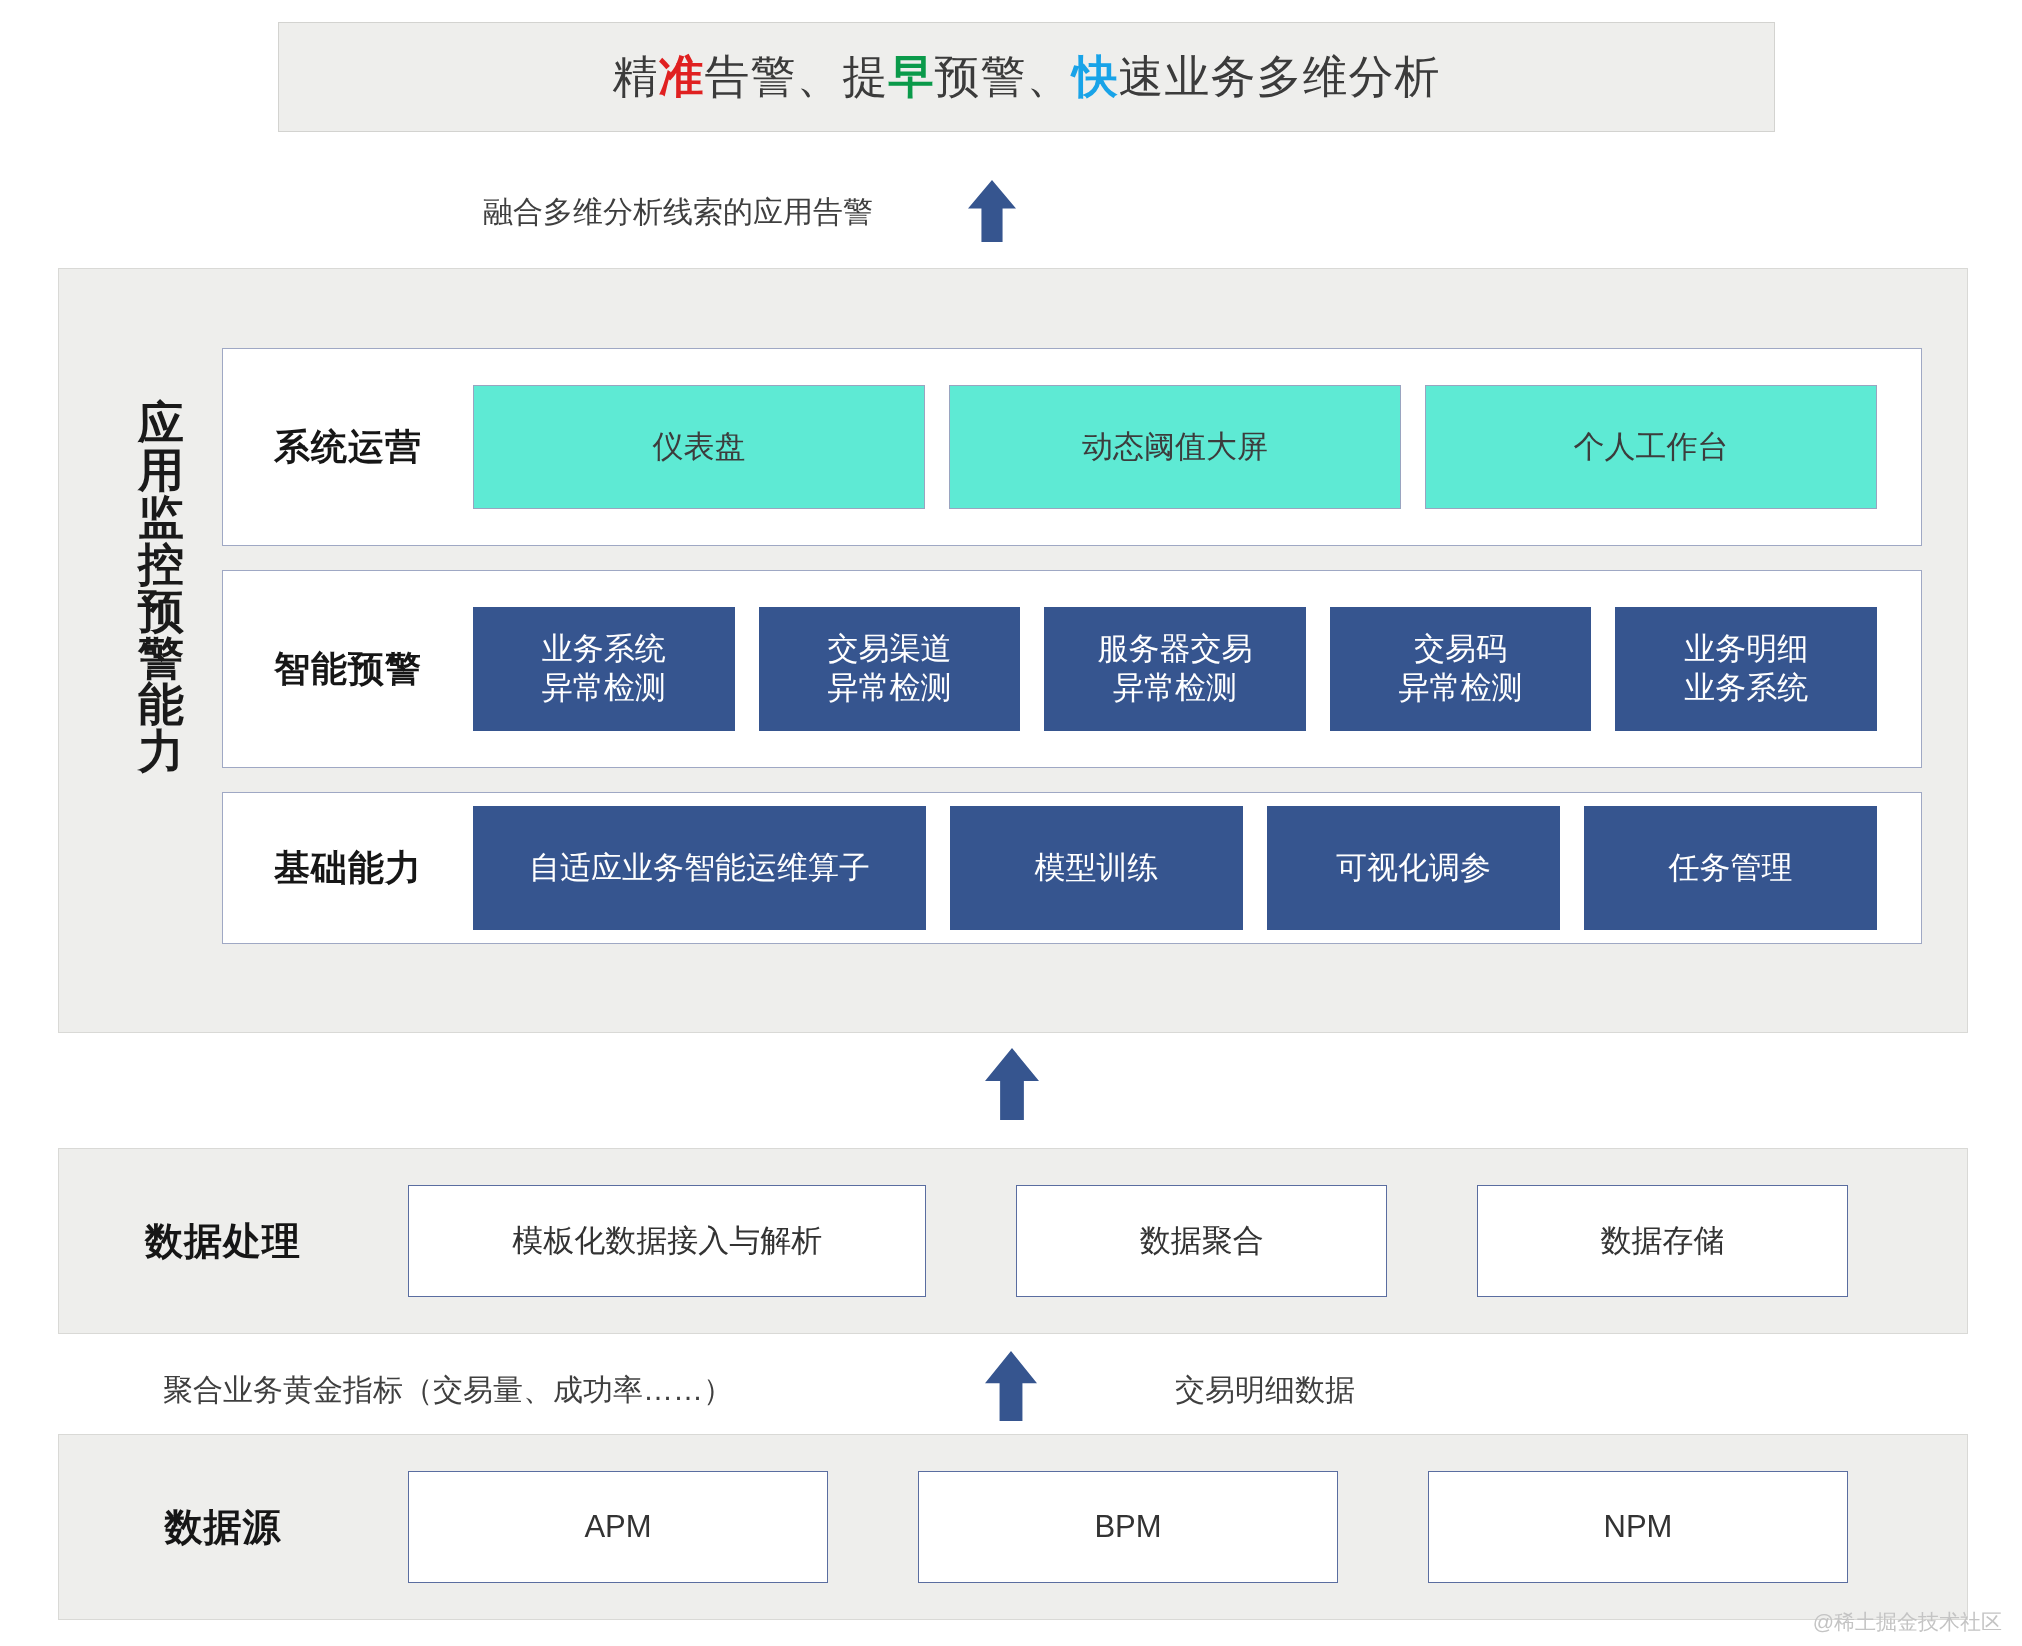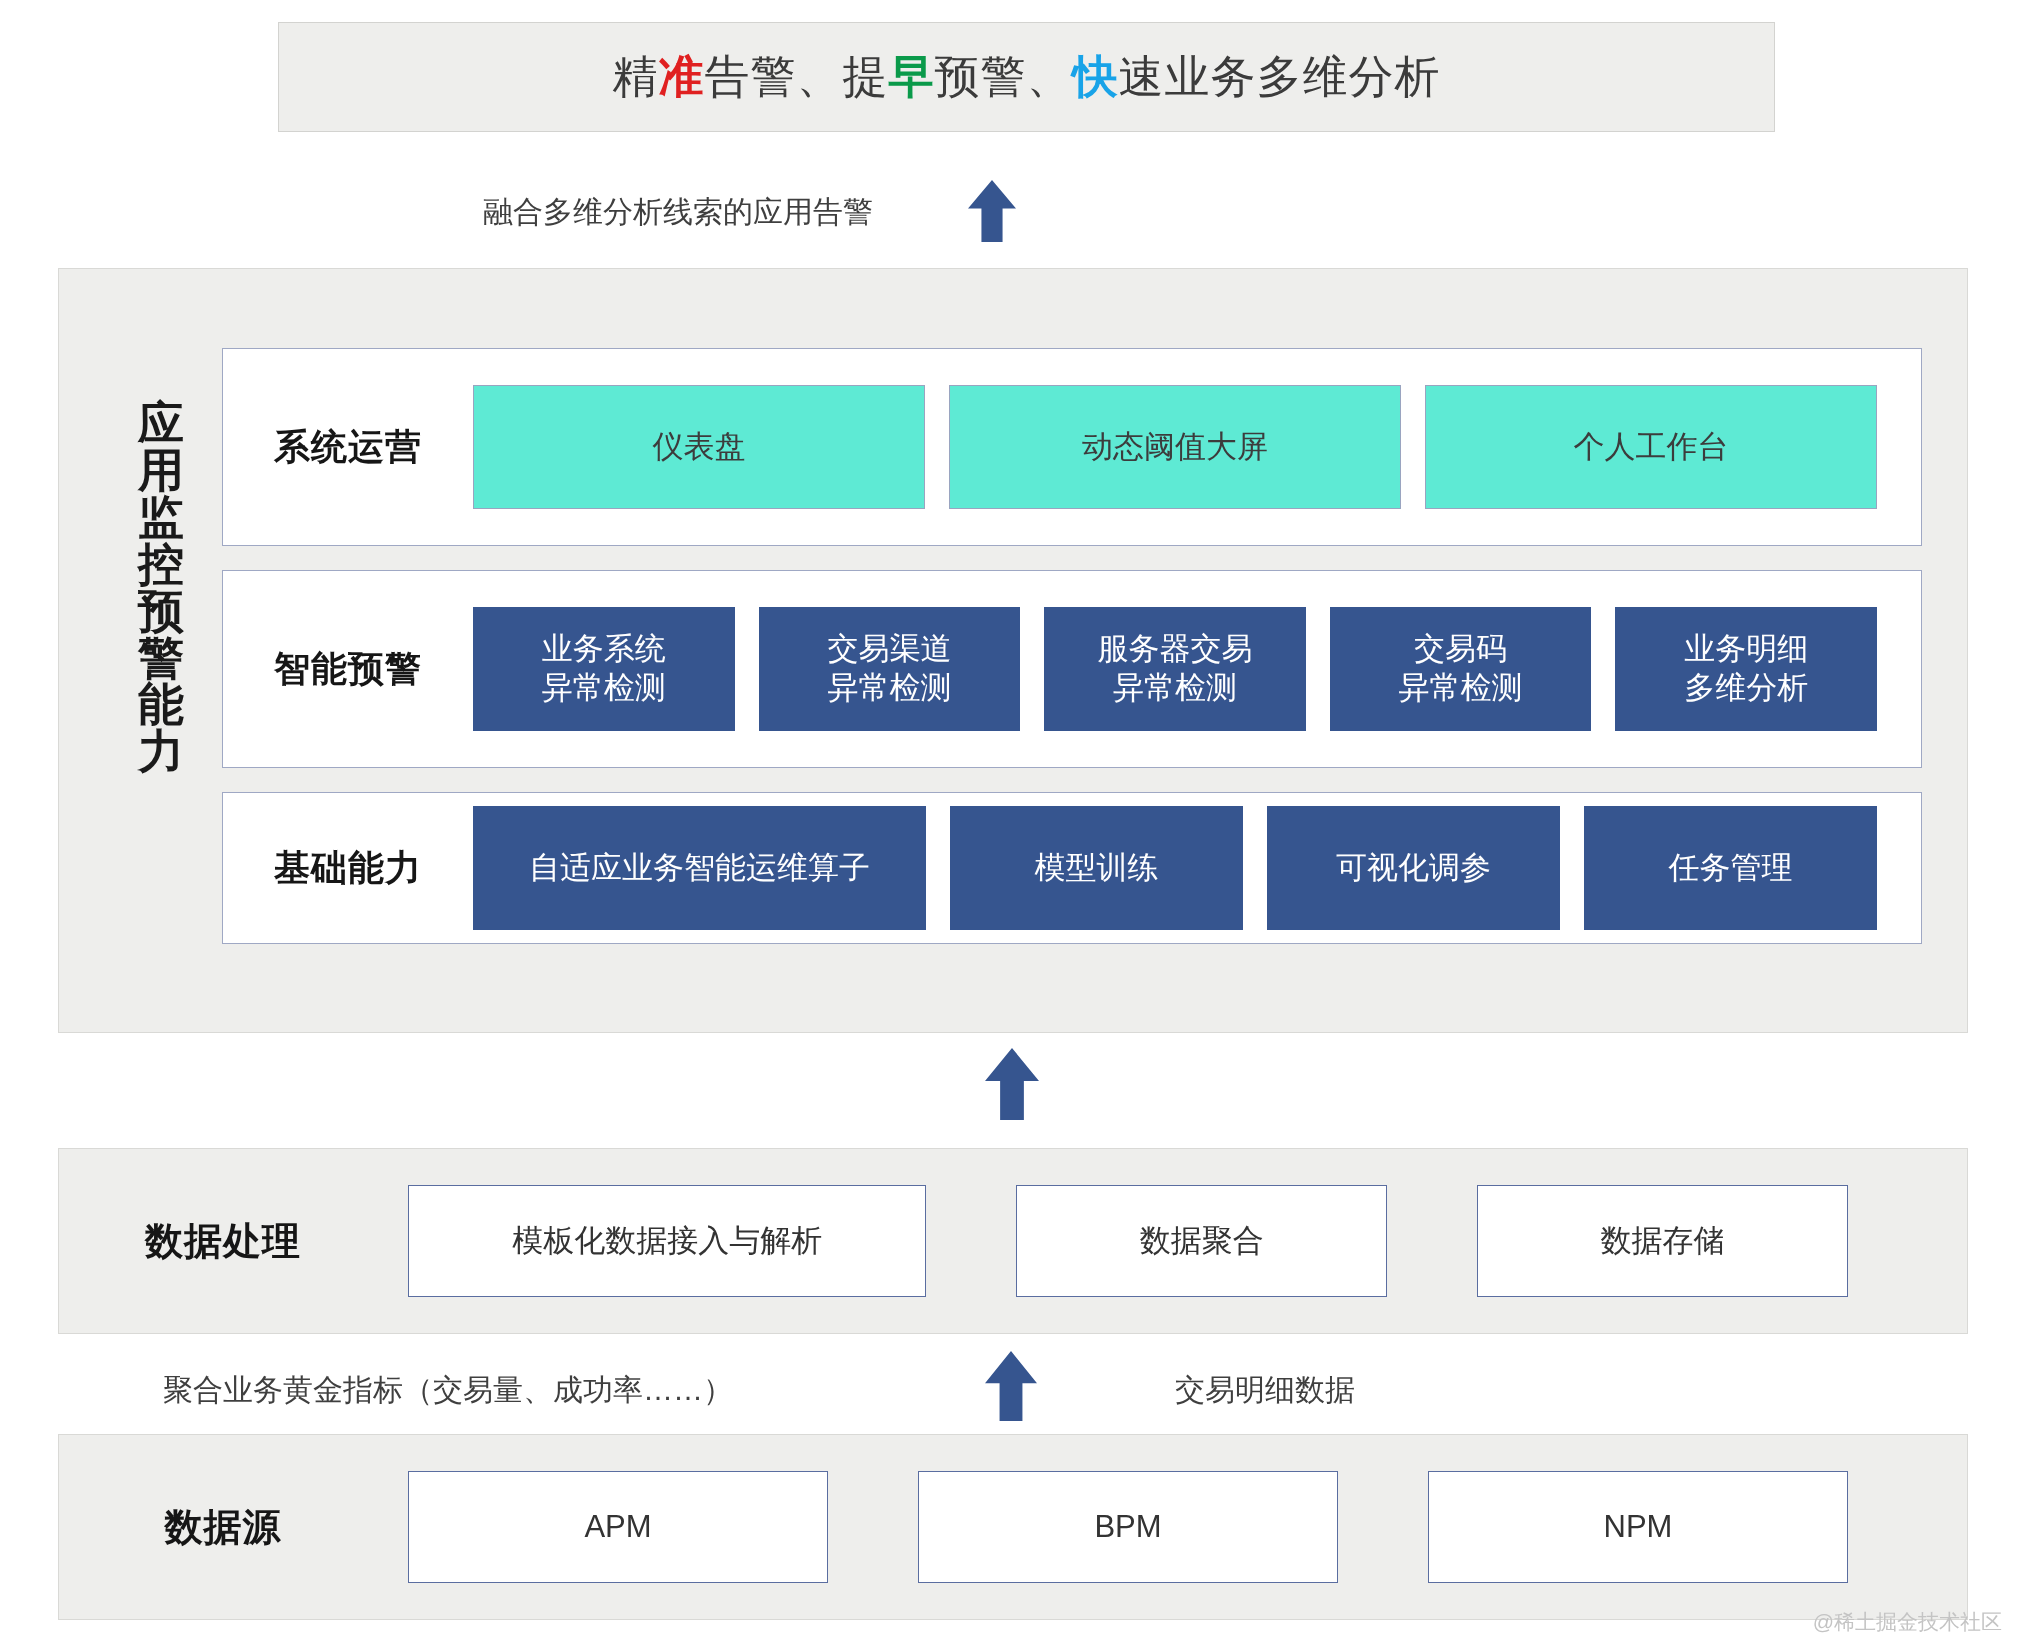--- a/index.html
+++ b/index.html
@@ -245,21 +245,21 @@
     <div class="band-items">
       <div class="box box-blue">业务系统
 异常检测</div>
       <div class="box box-blue">交易渠道
 异常检测</div>
       <div class="box box-blue">服务器交易
 异常检测</div>
       <div class="box box-blue">交易码
 异常检测</div>
       <div class="box box-blue">业务明细
-多维分析</div>
+业务系统</div>
     </div>
   </div>
 
   <div class="band" id="band-base">
     <div class="band-label">基础能力</div>
     <div class="band-items">
       <div class="box box-blue" style="flex:1.55">自适应业务智能运维算子</div>
       <div class="box box-blue">模型训练</div>
       <div class="box box-blue">可视化调参</div>
       <div class="box box-blue">任务管理</div>

